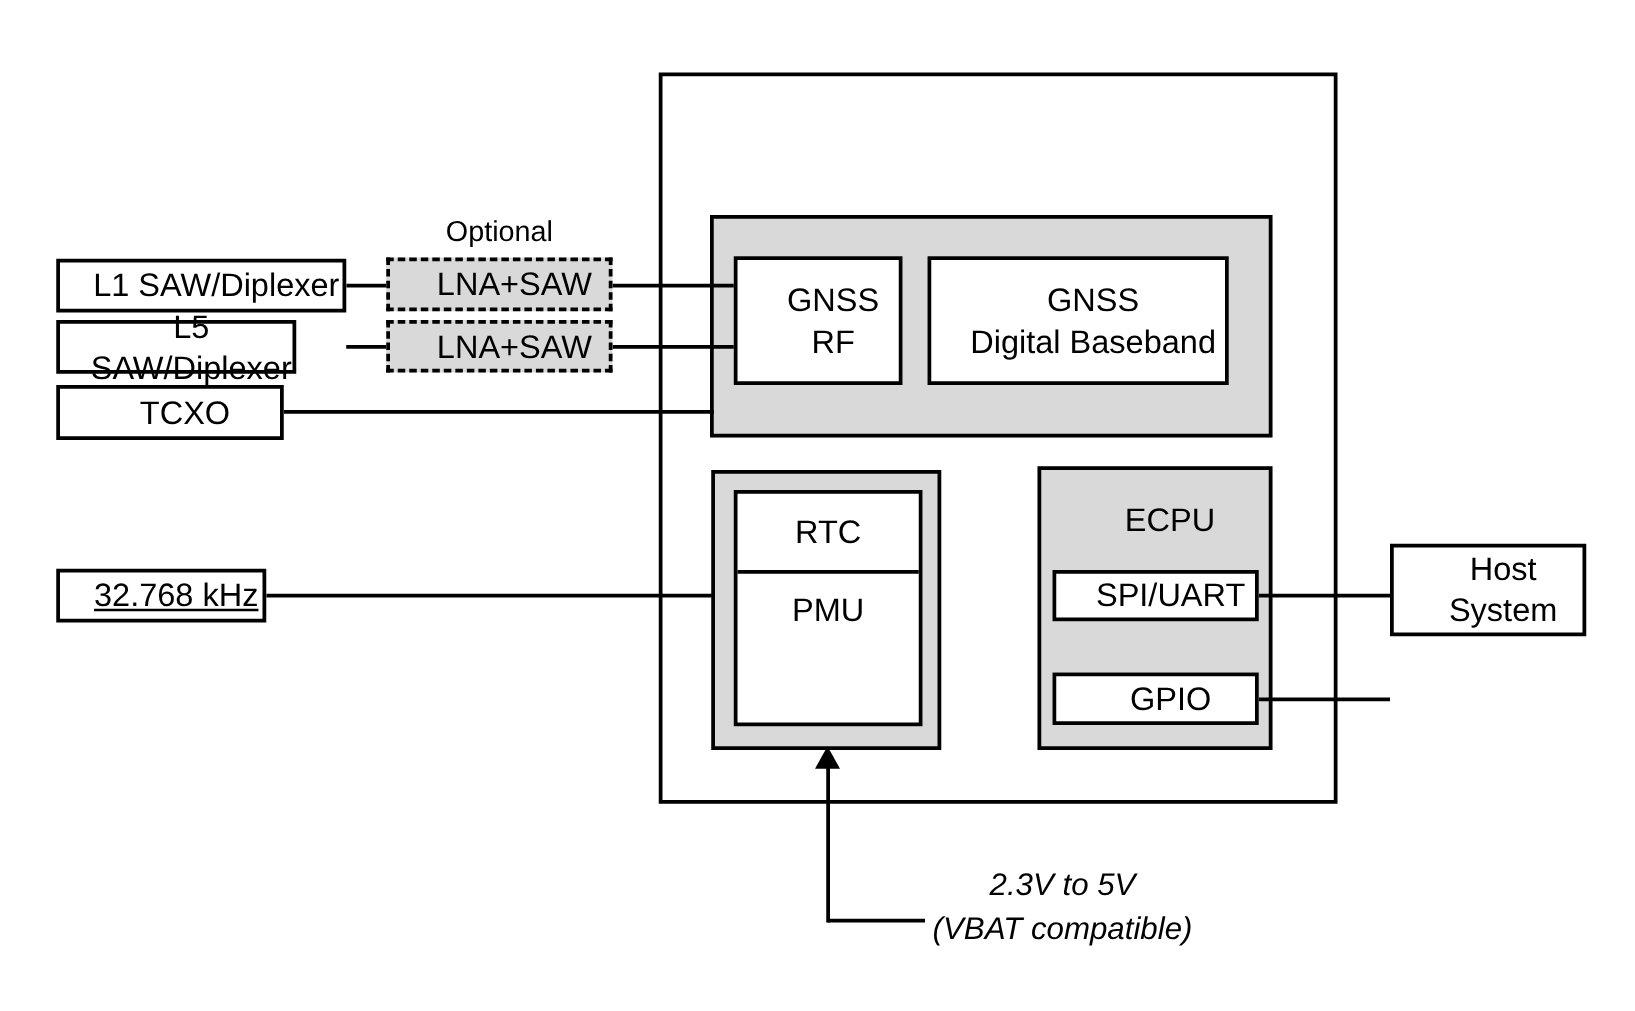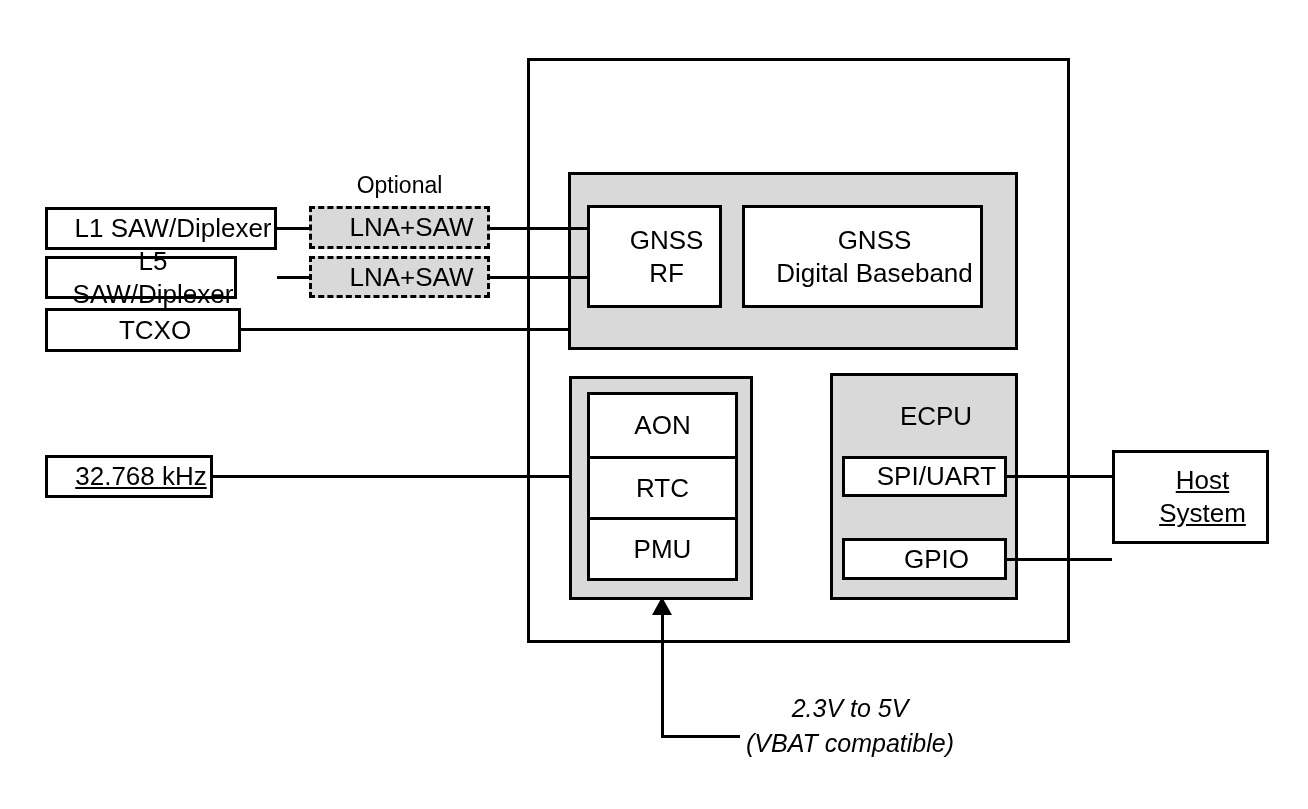--- a/index.html
+++ b/index.html
@@ -60,21 +60,21 @@
   <div class="vline" style="left:661px; top:612px; height:126px;"></div>
   <div class="hline" style="left:662px; top:735px; width:78px;"></div>
   <div class="arrowhead" style="left:652px; top:597px;"></div>
 
   <div class="box" style="left:45px; top:207px; width:232px; height:43px;">
     <span>L1 SAW/Diplexer</span>
   </div>
   <div class="box" style="left:45px; top:256px; width:192px; height:43px;">
     <span>L5 SAW/Diplexer</span>
   </div>
-  <div class="box" style="left:45px; top:308px; width:196px; height:44px;">
+  <div class="box" style="left:45px; top:308px; width:182px; height:44px;">
     <span>TCXO</span>
   </div>
   <div class="box" style="left:45px; top:455px; width:168px; height:43px;text-decoration:underline;">
     <span>32.768 kHz</span>
   </div>
 
   <div class="floatlabel" style="left:309px; top:172px; width:181px; font-size:23px;">Optional</div>
   <div class="box gray dashed" style="left:309px; top:206px; width:181px; height:43px;">
     <span>LNA+SAW</span>
   </div>
@@ -90,38 +90,35 @@
   </div>
   <div class="box twoline" style="left:742px; top:205px; width:241px; height:103px;">
     <div>
       <span>GNSS</span>
       <span>Digital Baseband</span>
     </div>
   </div>
 
   <div class="stack" style="left:587px; top:392px; width:151px; height:189px;">
     <div class="cell">
-      <span>AON</span>
-    </div>
-    <div class="cell">
       <span>RTC</span>
     </div>
     <div class="cell">
       <span>PMU</span>
     </div>
   </div>
 
   <div class="box" style="left:842px; top:456px; width:165px; height:41px;">
     <span>SPI/UART</span>
   </div>
   <div class="box" style="left:842px; top:538px; width:165px; height:42px;">
     <span>GPIO</span>
   </div>
 
-  <div class="box twoline" style="left:1112px; top:450px; width:157px; height:94px;text-decoration:underline;">
+  <div class="box twoline" style="left:1112px; top:435px; width:157px; height:74px;">
     <div>
       <span>Host</span>
       <span>System</span>
     </div>
   </div>
 
   <div class="floatlabel twoline" style="left:735px; top:691px; width:230px; font-size:25px; line-height:35px;font-style:italic;">
     <span>2.3V to 5V</span>
     <span>(VBAT compatible)</span>
   </div>

